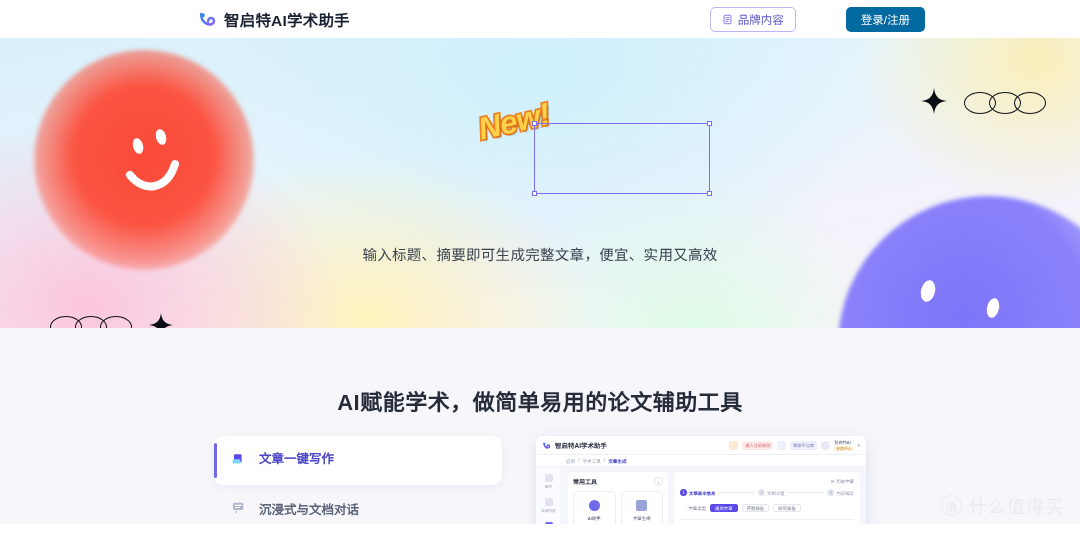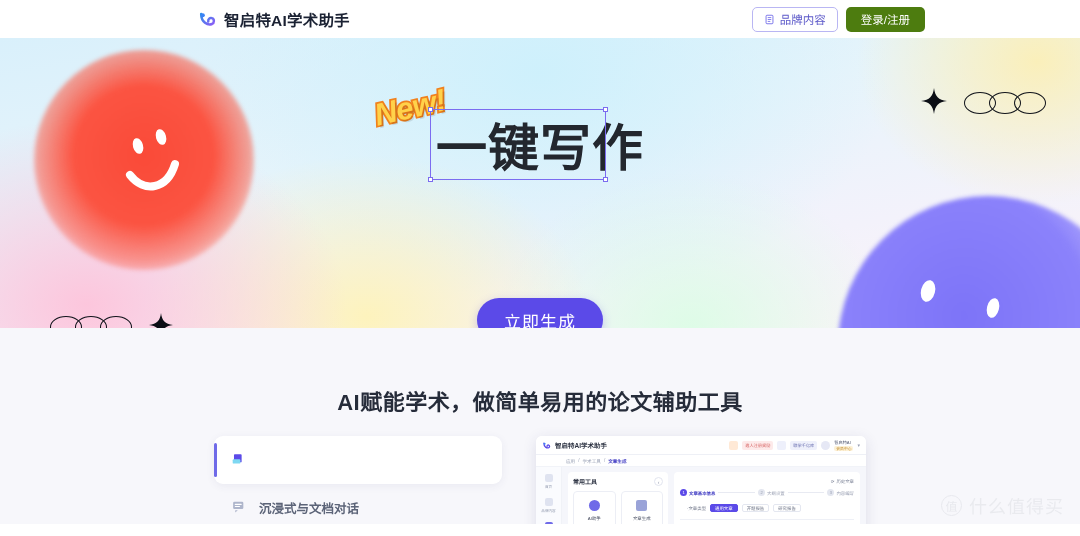--- a/index.html
+++ b/index.html
@@ -39,22 +39,22 @@
     height: 25px; padding: 0 11px;
     border: 1px solid #b9b6f3; border-radius: 5px;
     background: #fff; color: #5c59c9;
     font-size: 11.5px; white-space: nowrap;
   }
   .btn-guide svg { display: block; }
   .btn-login {
     height: 25px; padding: 0 15px;
     display: flex; align-items: center; justify-content: center;
     border-radius: 5px; border: none;
-    background: #4d7c0f; color: #fff;
-    font-size: 11.5px; white-space: nowrap;
+    background: #0369a1; color: #fff;
+    font-size: 11.5px; white-space: nowrap; margin-left: 42px;
   }
 
   
   .hero {
     position: relative;
     height: 290px;
     overflow: hidden;
     background:
       radial-gradient(ellipse 420px 300px at 8% 92%,  rgba(255,190,215,.85) 0%, rgba(255,190,215,0) 62%),
       radial-gradient(ellipse 360px 260px at 34% 96%, rgba(255,243,178,.85) 0%, rgba(255,243,178,0) 62%),
@@ -351,42 +351,42 @@
 
   <div class="hero-title-wrap">
     <span class="title-row">
       <span class="new-badge">New!</span>
       <span class="sel-box">
         <i class="sel-h tl"></i>
         <i class="sel-h tr"></i>
         <i class="sel-h bl"></i>
         <i class="sel-h br"></i>
       </span>
-      <span class="hero-title">一键写作</span>
     </span>
   </div>
 
-
-  <button class="cta">立即生成</button>
+  <div class="hero-sub">输入标题、摘要即可生成完整文章，便宜、实用又高效</div>
+
 </div>
 
 <div class="section">
   <div class="section-title">AI赋能学术，做简单易用的论文辅助工具</div>
 
   <div class="content">
 
     <div class="feature-col">
       <div class="feature-card">
         <span class="f-icon">
           <svg width="17" height="17" viewBox="0 0 20 20">
             <rect x="3.5" y="5" width="9" height="9.5" rx="1" fill="#5b4ae8"></rect>
             <rect x="2" y="11" width="9" height="5" rx="1" fill="#7ed8f2"></rect>
           </svg>
         </span>
         <span>
+          <span class="f-title" style="display:block">文章一键写作</span>
         </span>
       </div>
 
       <div class="feature-row2">
         <span class="f-icon">
           <svg width="17" height="17" viewBox="0 0 20 20">
             <rect x="2.5" y="4.5" width="12" height="8.5" rx="1.5" fill="#aeb5cb"></rect>
             <path d="M5 14.5l0 2.5 3-2.5z" fill="#aeb5cb"></path>
             <path d="M5 7.5h7M5 10h5" stroke="#fff" stroke-width="1.2" stroke-linecap="round"></path>
           </svg>

